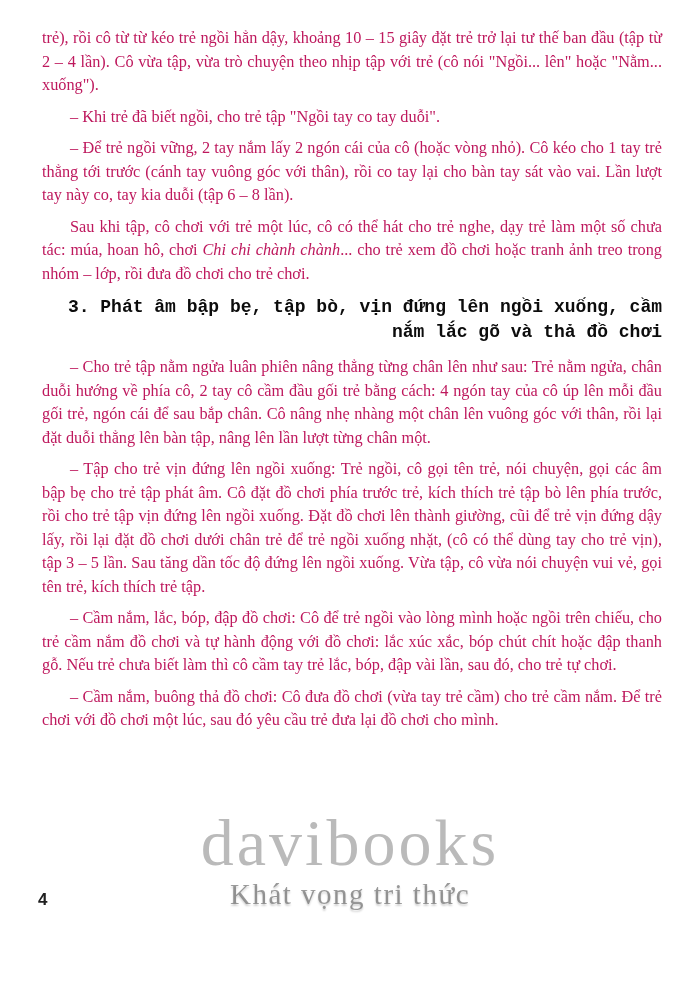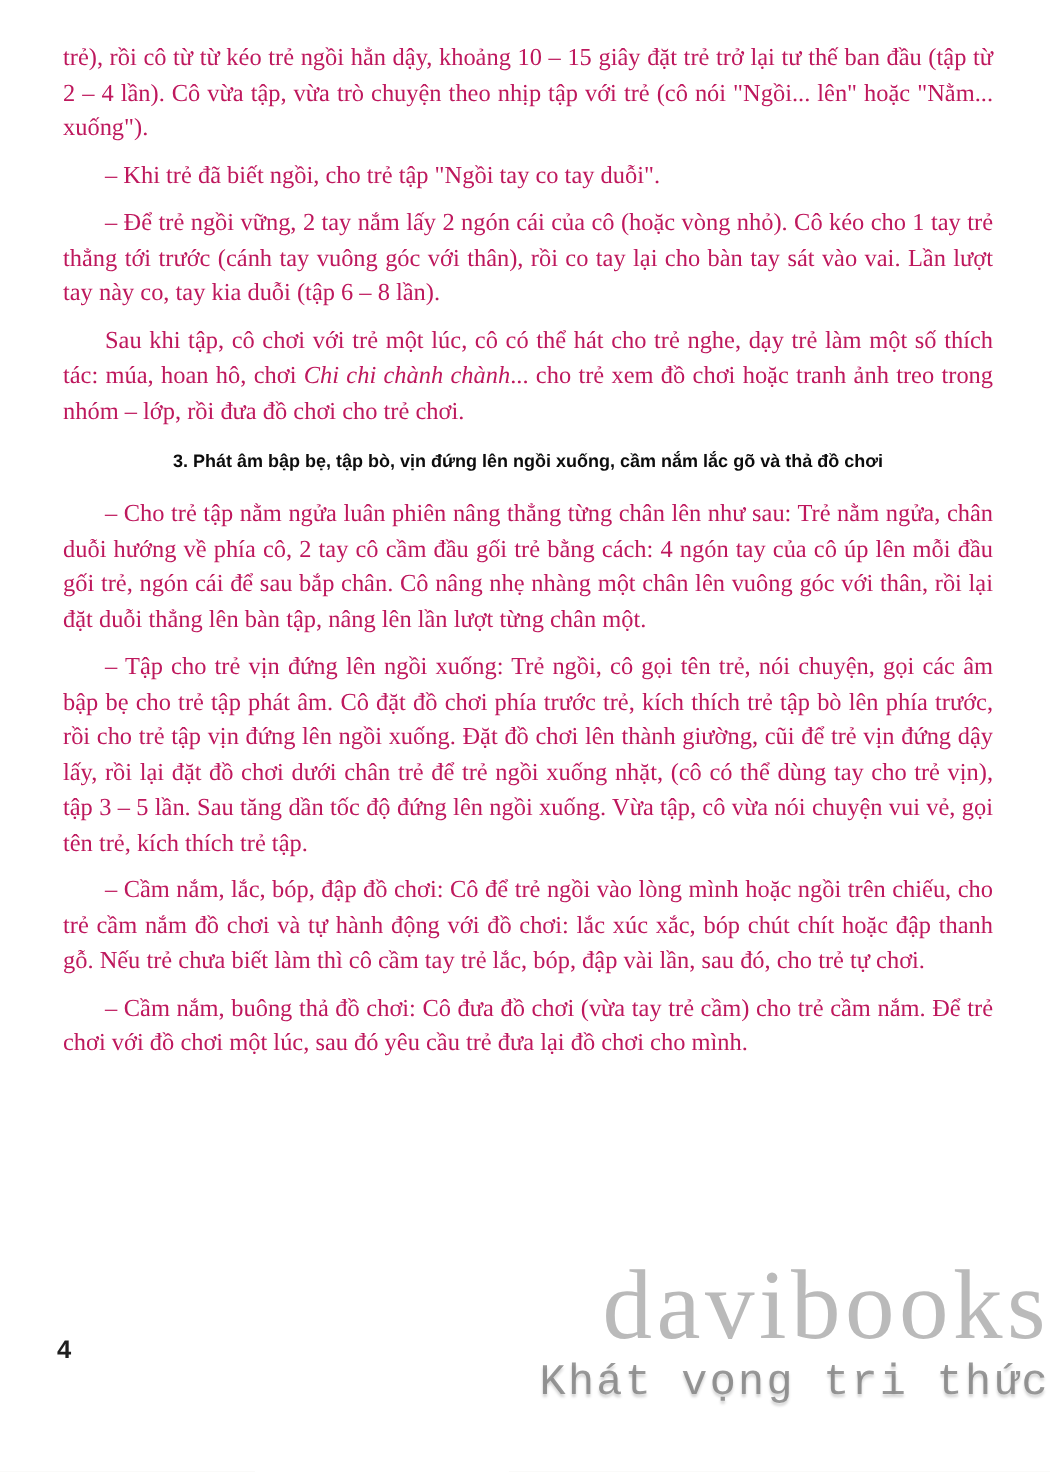--- a/index.html
+++ b/index.html
@@ -22,55 +22,55 @@
   }
   .para {
     margin: 0 0 8px 0;
     font-size: 16.3px;
     line-height: 23.5px;
     text-align: justify;
     color: #be185d;
   }
   .indent { text-indent: 28px; }
   .heading {
-    font-family: Liberation Sans, sans-serif;
+    font-family: Liberation Mono, monospace;
     font-weight: 700;
-    font-size: 12px;
+    font-size: 18px;
     line-height: 25px;
     color: #0c0c0c;
-    text-align: center;
+    text-align: right;
     margin: 10px 0 10px 0;
   }
   .italic { font-style: italic; }
   .page-number {
     position: absolute;
     left: 38px; top: 890px;
     font-family: "Liberation Sans", sans-serif;
     font-weight: 700;
     font-size: 17px;
     color: #1f1f1f;
     z-index: 3;
   }
   .watermark {
     position: absolute;
-    left: 0; right: 0; top: 840px;
-    text-align: right;
+    left: 0; right: 0; top: 812px;
+    text-align: center;
     z-index: 1;
     user-select: none;
     pointer-events: none;
   }
   .wm-title {
     font-family: "Liberation Serif", serif;
     font-size: 66px;
     line-height: 62px;
     color: rgba(140, 140, 140, 0.60);
     letter-spacing: 3px;
   }
   .wm-tagline {
-    font-family: Liberation Mono, monospace;
+    font-family: Liberation Serif, serif;
     font-size: 29px;
     line-height: 34px;
     color: rgba(115, 115, 115, 0.72);
     letter-spacing: 1.5px;
     margin-top: 3px;
     text-shadow: 0 2px 2px rgba(0, 0, 0, 0.18);
   }
 </style>
 </head>
 <body>
@@ -83,21 +83,21 @@
   </div>
 
   <div class="text-col">
 
     <p class="para">trẻ), rồi cô từ từ kéo trẻ ngồi hẳn dậy, khoảng 10 – 15 giây đặt trẻ trở lại tư thế ban đầu (tập từ 2 – 4 lần). Cô vừa tập, vừa trò chuyện theo nhịp tập với trẻ (cô nói "Ngồi... lên" hoặc "Nằm... xuống").</p>
 
     <p class="para indent">– Khi trẻ đã biết ngồi, cho trẻ tập "Ngồi tay co tay duỗi".</p>
 
     <p class="para indent">– Để trẻ ngồi vững, 2 tay nắm lấy 2 ngón cái của cô (hoặc vòng nhỏ). Cô kéo cho 1 tay trẻ thẳng tới trước (cánh tay vuông góc với thân), rồi co tay lại cho bàn tay sát vào vai. Lần lượt tay này co, tay kia duỗi (tập 6 – 8 lần).</p>
 
-    <p class="para indent"><span>Sau khi tập, cô chơi với trẻ một lúc, cô có thể hát cho trẻ nghe, dạy trẻ làm một số thích tác: múa, hoan hô, chơi </span><span class="italic">Chi chi chành chành</span><span>... cho trẻ xem đồ chơi hoặc tranh ảnh treo trong nhóm – lớp, rồi đưa đồ chơi cho trẻ chơi.</span></p>
+    <p class="para indent"><span>Sau khi tập, cô chơi với trẻ một lúc, cô có thể hát cho trẻ nghe, dạy trẻ làm một số chưa tác: múa, hoan hô, chơi </span><span class="italic">Chi chi chành chành</span><span>... cho trẻ xem đồ chơi hoặc tranh ảnh treo trong nhóm – lớp, rồi đưa đồ chơi cho trẻ chơi.</span></p>
 
     <p class="heading">3. Phát âm bập bẹ, tập bò, vịn đứng lên ngồi xuống, cầm nắm lắc gõ và thả đồ chơi</p>
 
 
     <p class="para indent">– Cho trẻ tập nằm ngửa luân phiên nâng thẳng từng chân lên như sau: Trẻ nằm ngửa, chân duỗi hướng về phía cô, 2 tay cô cầm đầu gối trẻ bằng cách: 4 ngón tay của cô úp lên mỗi đầu gối trẻ, ngón cái để sau bắp chân. Cô nâng nhẹ nhàng một chân lên vuông góc với thân, rồi lại đặt duỗi thẳng lên bàn tập, nâng lên lần lượt từng chân một.</p>
 
     <p class="para indent">– Tập cho trẻ vịn đứng lên ngồi xuống: Trẻ ngồi, cô gọi tên trẻ, nói chuyện, gọi các âm bập bẹ cho trẻ tập phát âm. Cô đặt đồ chơi phía trước trẻ, kích thích trẻ tập bò lên phía trước, rồi cho trẻ tập vịn đứng lên ngồi xuống. Đặt đồ chơi lên thành giường, cũi để trẻ vịn đứng dậy lấy, rồi lại đặt đồ chơi dưới chân trẻ để trẻ ngồi xuống nhặt, (cô có thể dùng tay cho trẻ vịn), tập 3 – 5 lần. Sau tăng dần tốc độ đứng lên ngồi xuống. Vừa tập, cô vừa nói chuyện vui vẻ, gọi tên trẻ, kích thích trẻ tập.</p>
 
 
     <p class="para indent">– Cầm nắm, lắc, bóp, đập đồ chơi: Cô để trẻ ngồi vào lòng mình hoặc ngồi trên chiếu, cho trẻ cầm nắm đồ chơi và tự hành động với đồ chơi: lắc xúc xắc, bóp chút chít hoặc đập thanh gỗ. Nếu trẻ chưa biết làm thì cô cầm tay trẻ lắc, bóp, đập vài lần, sau đó, cho trẻ tự chơi.</p>

